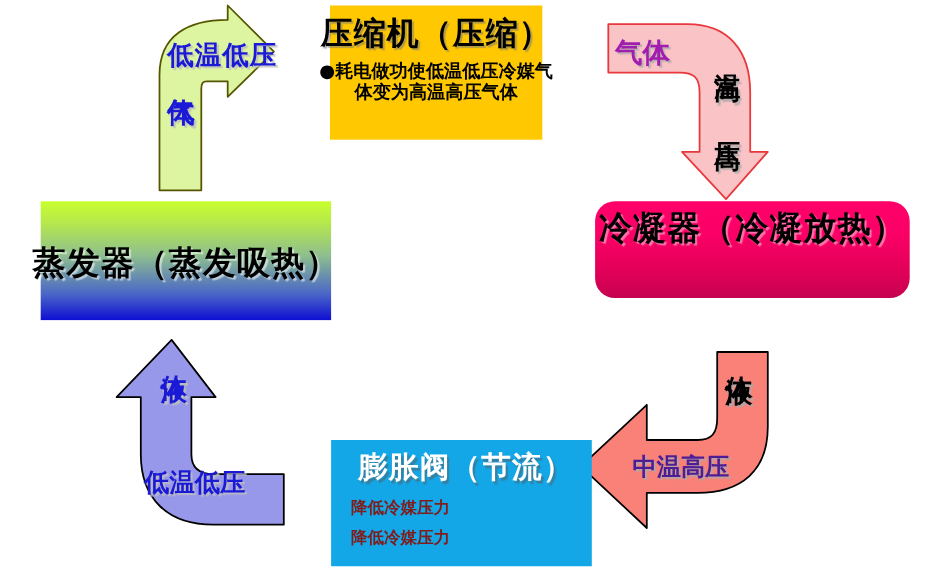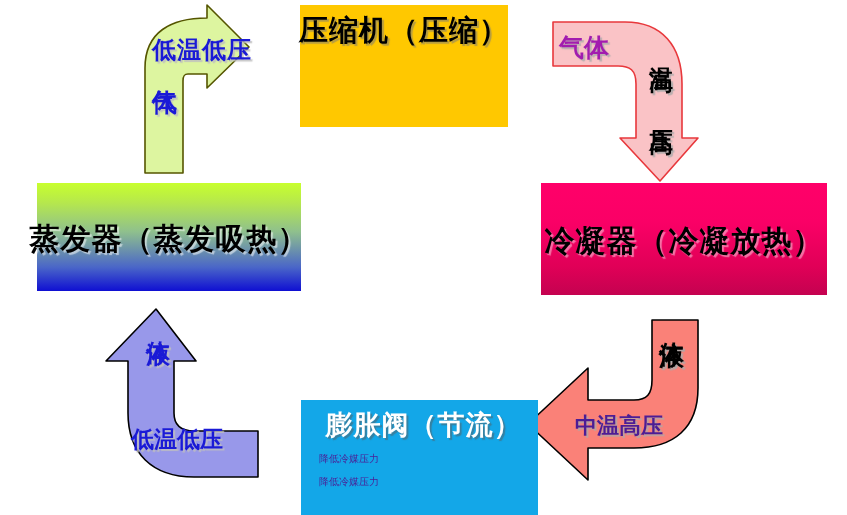--- a/index.html
+++ b/index.html
@@ -36,21 +36,21 @@
   .box-sub {
     font-weight: bold;
     text-align: center;
     line-height: 1.15;
   }
 
   
   #compressor {
     left: 300px;
     top: 5px;
-    width: 208px;
+    width: 193px;
     height: 122px;
     background: #ffc800;
     justify-content: flex-start;
     padding-top: 6px;
   }
   #compressor .box-title {
     font-size: 29px;
     color: #000000;
     text-shadow: 2px 2px 1px rgba(120,120,120,0.55);
   }
@@ -75,23 +75,23 @@
     color: #000000;
     text-shadow: 2px 2px 1px rgba(255,255,255,0.55);
     margin-top: 4px;
   }
 
   
   #condenser {
     left: 541px;
     top: 183px;
     width: 286px;
-    height: 112px;
+    height: 88px;
     background: linear-gradient(to bottom, #ff0069 0%, #fa0066 35%, #e00057 75%, #c40250 100%);
-    justify-content: center;
+    border-radius: 18px;
   }
   #condenser .box-title {
     font-size: 30px;
     color: #000000;
     text-shadow: 2px 2px 1px rgba(255,255,255,0.45);
     margin-top: 4px;
   }
 
   
   #expansion-valve {
@@ -106,23 +106,23 @@
     padding-left: 14px;
   }
   #expansion-valve .box-title {
     font-size: 27px;
     color: #ffffff;
     text-shadow: 2px 2px 1px rgba(90,90,90,0.5);
     align-self: center;
     margin-left: -6px;
   }
   .ev-line {
-    font-size: 10px;
-    color: #4c1d95;
-    font-weight: normal;
+    font-size: 15px;
+    color: #7f1d1d;
+    font-weight: bold;
     margin-top: 9px;
     margin-left: 4px;
   }
 
   
   .arrow-wrap {
     position: absolute;
   }
   .arrow-wrap svg {
     display: block;
@@ -291,20 +291,21 @@
                L 28 66
                L 6 66
                Z" fill="#9898ea" stroke="#000000" stroke-width="1.6" stroke-linejoin="round"></path>
     </svg>
   </div>
   <div class="arrow-label vert" id="lbl-bl-1">液体</div>
   <div class="arrow-label" id="lbl-bl-2">低温低压</div>
 
   <div class="box" id="compressor">
     <div class="box-title">压缩机（压缩）</div>
+    <div class="box-sub">●耗电做功使低温低压冷媒气体变为高温高压气体</div>
   </div>
 
   <div class="box" id="evaporator">
     <div class="box-title">蒸发器（蒸发吸热）</div>
   </div>
 
   <div class="box" id="condenser">
     <div class="box-title">冷凝器（冷凝放热）</div>
   </div>
 

